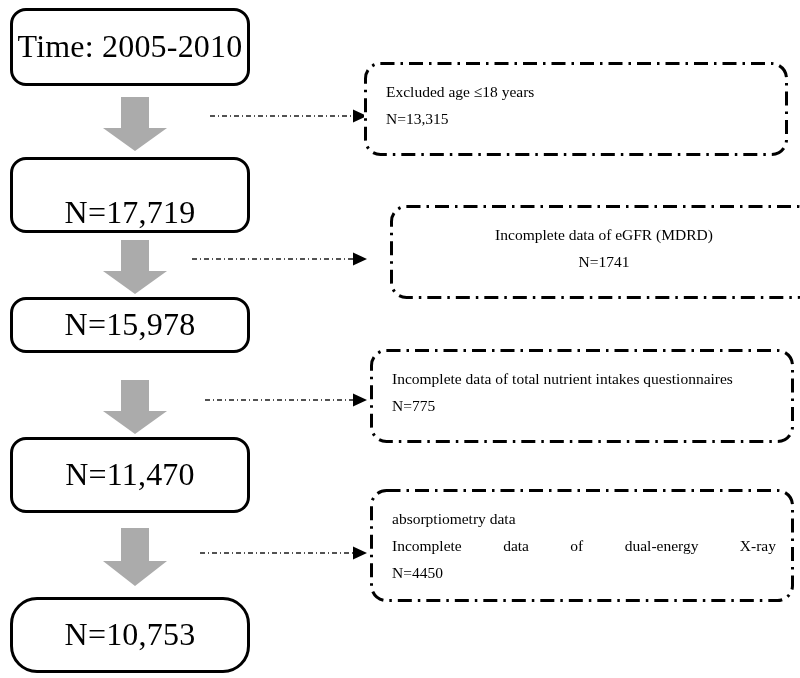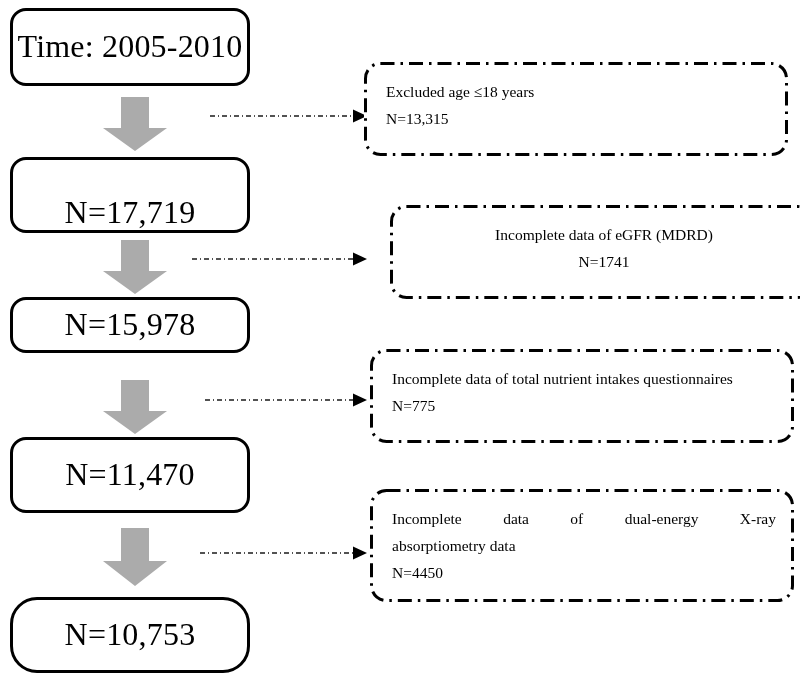--- a/index.html
+++ b/index.html
@@ -208,19 +208,19 @@
       <span class="excl-line1">Incomplete data of total nutrient intakes questionnaires</span>
       <span class="excl-line2">N=775</span>
     </div>
   </div>
 
   <div class="excl-box" style="left:370px; top:489px; width:424px; height:113px;">
     <svg class="excl-border" viewBox="0 0 424 113" preserveAspectRatio="none">
       <rect x="1.5" y="1.5" width="421" height="110" rx="15" ry="15"></rect>
     </svg>
     <div class="excl-text">
+      <span class="excl-line1">absorptiometry data</span>
       <span class="excl-line1 justify">Incomplete data of dual-energy X-ray</span>
-      <span class="excl-line1">absorptiometry data</span>
       <span class="excl-line2">N=4450</span>
     </div>
   </div>
 
 </div>
 
 </body></html>

